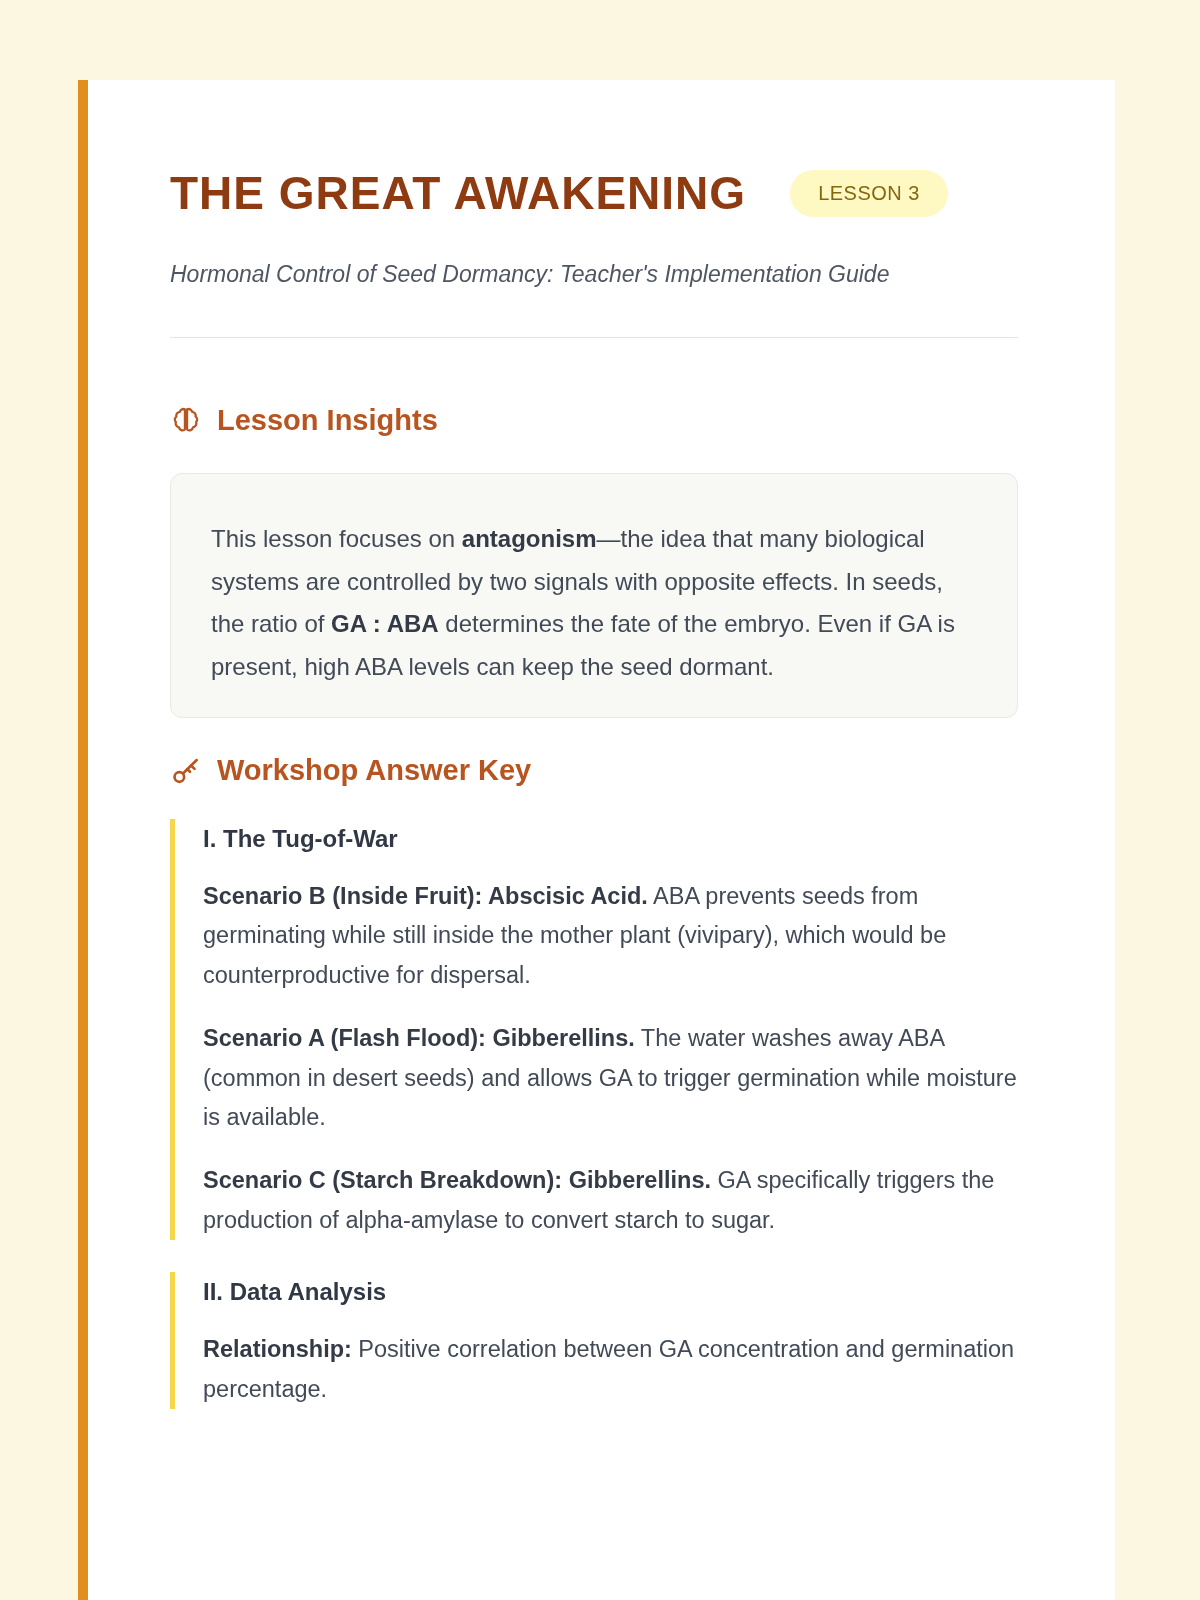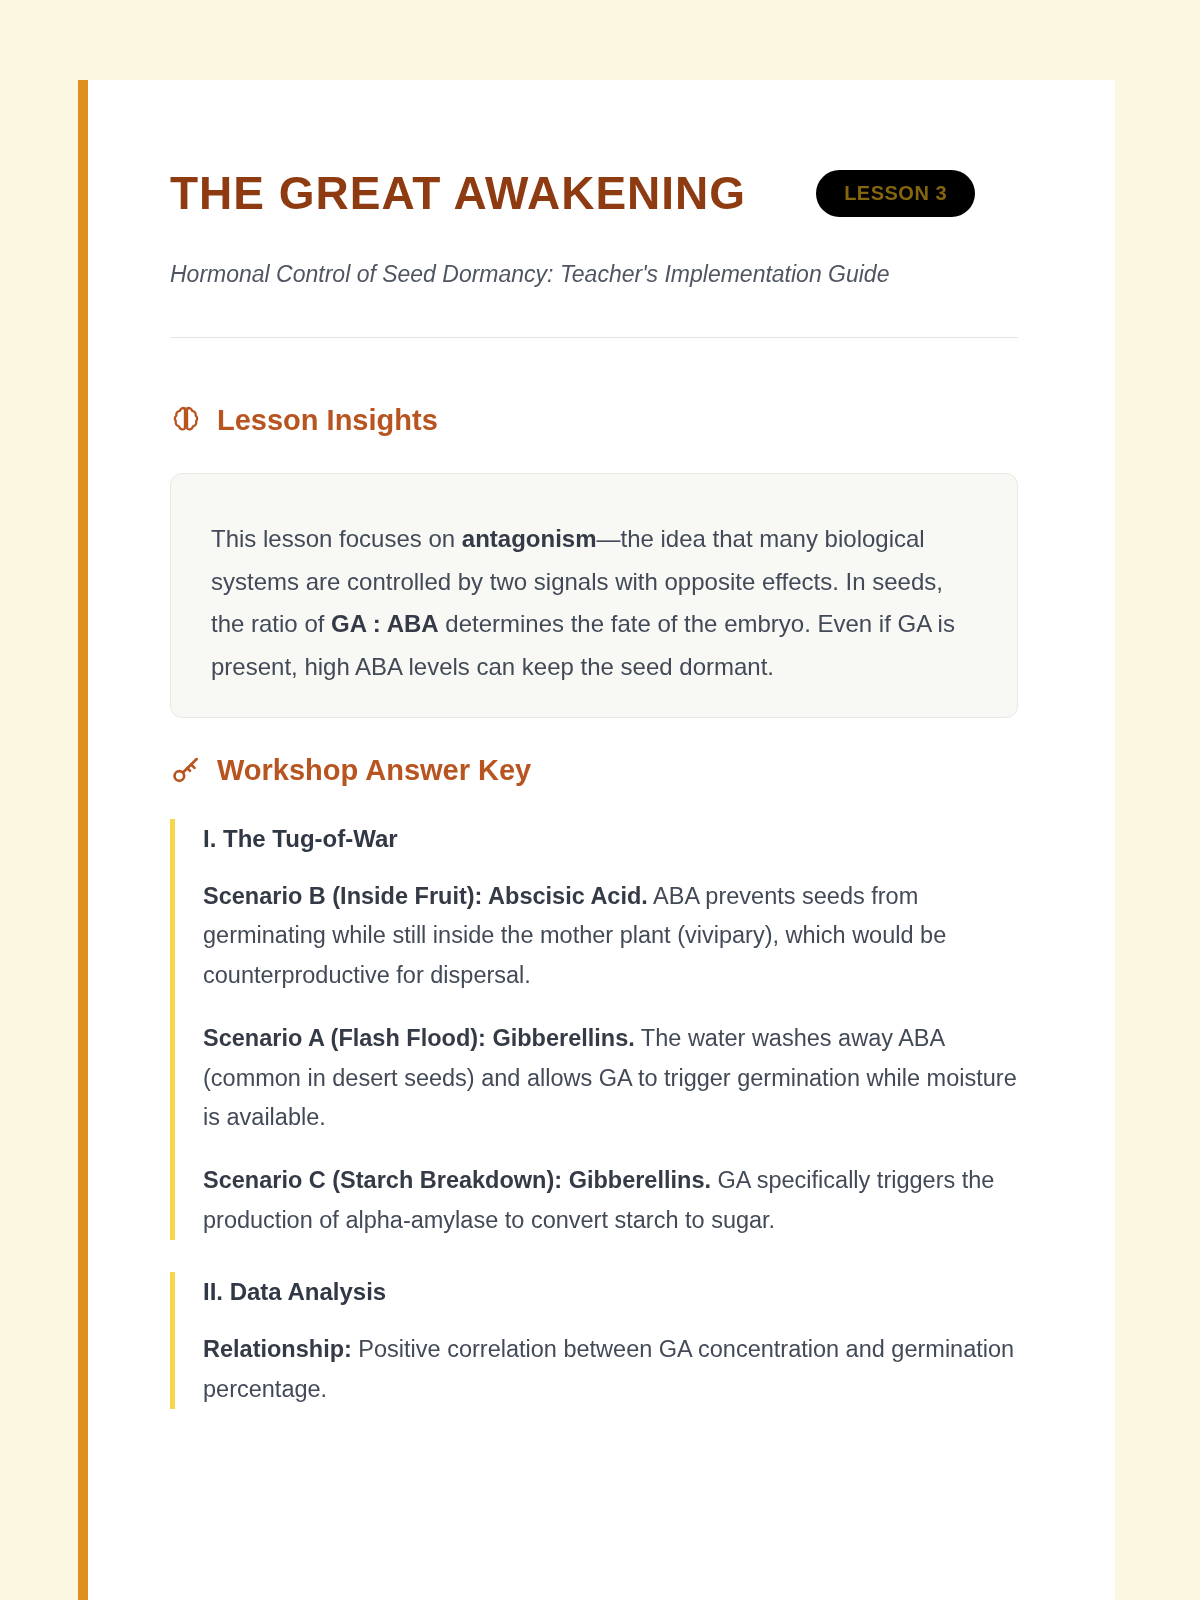--- a/index.html
+++ b/index.html
@@ -13,55 +13,55 @@
   .card {
     margin: 80px 85px 0 78px;
     background: #FFFFFF;
     border-left: 10px solid #E08E1D;
     padding: 86px 97px 60px 82px;
     min-height: 1520px;
   }
   .title-row {
     display: flex;
     align-items: center;
-    gap: 70px;
+    gap: 44px;
   }
   .page-title {
     font-size: 46px;
     font-weight: 800;
     letter-spacing: 1px;
     color: #8E3B12;
     white-space: nowrap;
   }
   .lesson-badge {
-    background: #000000;
+    background: #fef9c3;
     color: #85660F;
     font-size: 20px;
-    font-weight: 700;
+    font-weight: 400;
     letter-spacing: 0.5px;
     padding: 12px 28px;
     border-radius: 26px;
     white-space: nowrap;
   }
   .page-subtitle {
     margin-top: 36px;
     font-size: 23px;
     font-style: italic;
     color: #4F5661;
     line-height: 1.6;
     max-width: 860px;
   }
   .divider {
     border: none;
     border-top: 1px solid #E6E4DC;
     margin-top: 44px;
   }
   .section-heading {
     display: flex;
-    align-items: flex-start;
+    align-items: flex-end;
     gap: 15px;
     margin-top: 66px;
     color: #B8541F;
     font-size: 29px;
     font-weight: 700;
   }
   .section-heading svg {
     width: 32px;
     height: 32px;
     flex: 0 0 auto;

